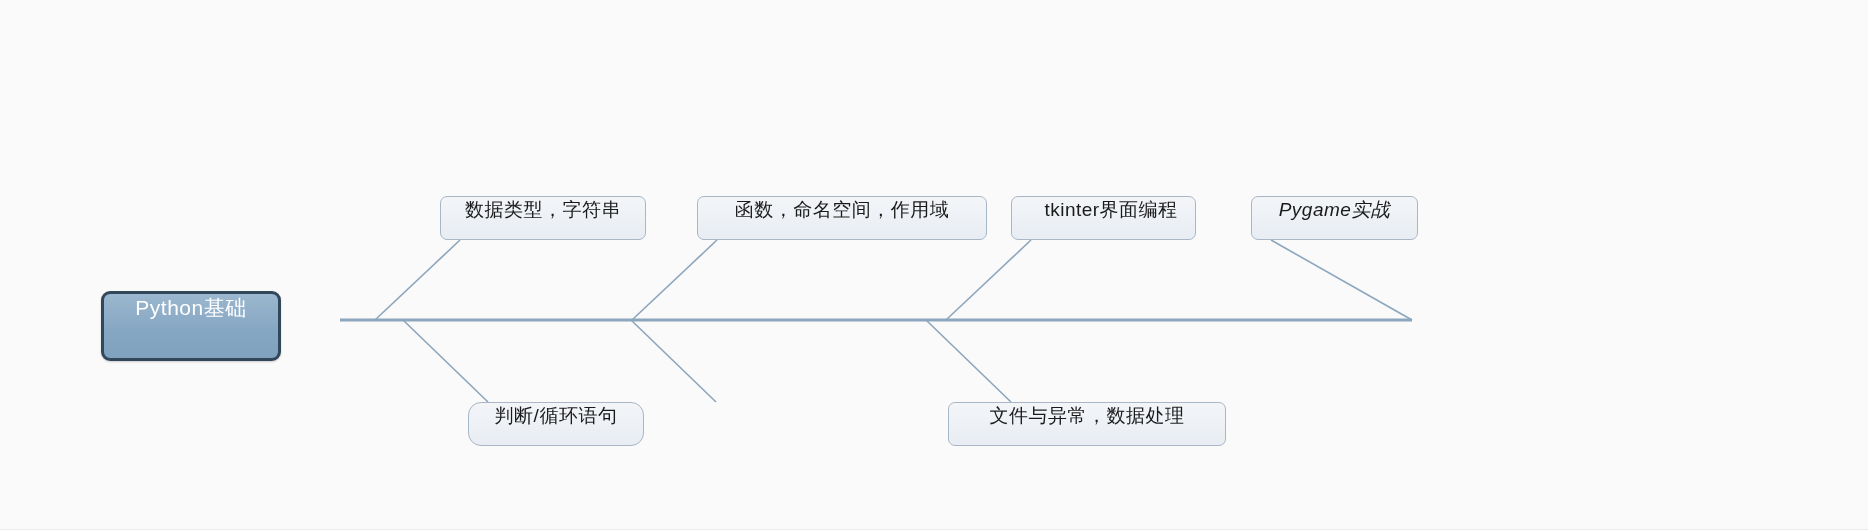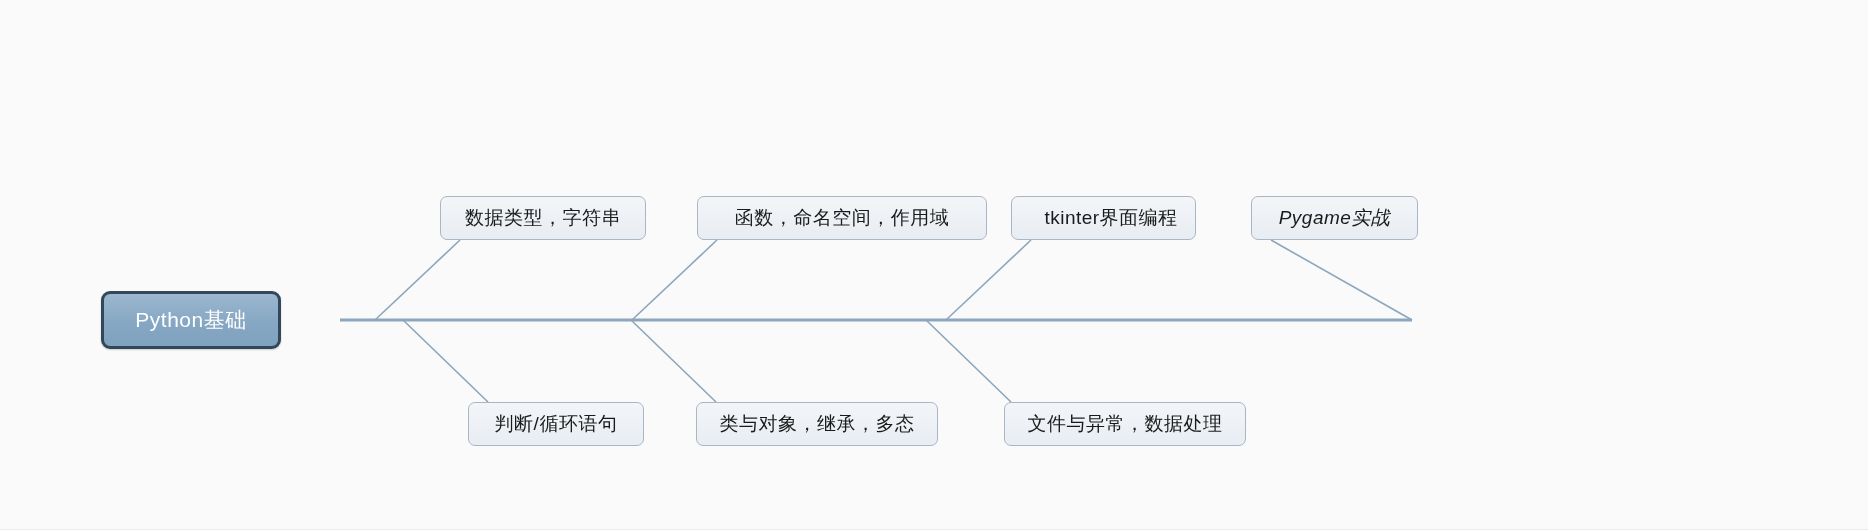--- a/index.html
+++ b/index.html
@@ -19,29 +19,29 @@
     position: absolute;
     left: 0;
     top: 0;
     width: 1868px;
     height: 530px;
   }
   .node {
     position: absolute;
     box-sizing: border-box;
     display: flex;
-    align-items: center;
+    align-items: flex-start;
     justify-content: center;
     white-space: nowrap;
   }
   .root {
     left: 101px;
     top: 291px;
     width: 180px;
-    height: 58px;
+    height: 70px;
     border: 3px solid #33475b;
     border-radius: 9px;
     background: linear-gradient(180deg, #9cb7cf 0%, #86a7c3 55%, #7fa2bf 100%);
     color: #ffffff;
     font-size: 21px;
     letter-spacing: 0.5px;
     box-shadow: 0 1px 2px rgba(0,0,0,0.18);
   }
   .leaf {
     height: 44px;
@@ -88,24 +88,21 @@
   <div class="node leaf" id="t1" style="left: 697px; top: 196px; width: 290px;">
     <span>函数，命名空间，作用域</span>
   </div>
   <div class="node leaf" id="t2" style="left: 1011px; top: 196px; width: 185px; padding-left: 31px;">
     <span>tkinter界面编程</span>
   </div>
   <div class="node leaf" id="t3" style="left: 1251px; top: 196px; width: 167px; font-style: italic;">
     <span>Pygame实战</span>
   </div>
 
-  <div class="node leaf" id="b0" style="left: 468px; top: 402px; width: 176px;">
+  <div class="node leaf" id="b0" style="left: 468px; top: 402px; width: 176px; border-radius: 13px;">
     <span>判断/循环语句</span>
   </div>
-  <div class="node leaf" id="b1" style="left: 696px; top: 402px; width: 242px;">
-    <span>类与对象，继承，多态</span>
-  </div>
-  <div class="node leaf" id="b2" style="left: 1004px; top: 402px; width: 242px;">
+  <div class="node leaf" id="b2" style="left: 948px; top: 402px; width: 278px;">
     <span>文件与异常，数据处理</span>
   </div>
 
   <div class="bottom-edge"></div>
 </div>
 
 </body></html>

